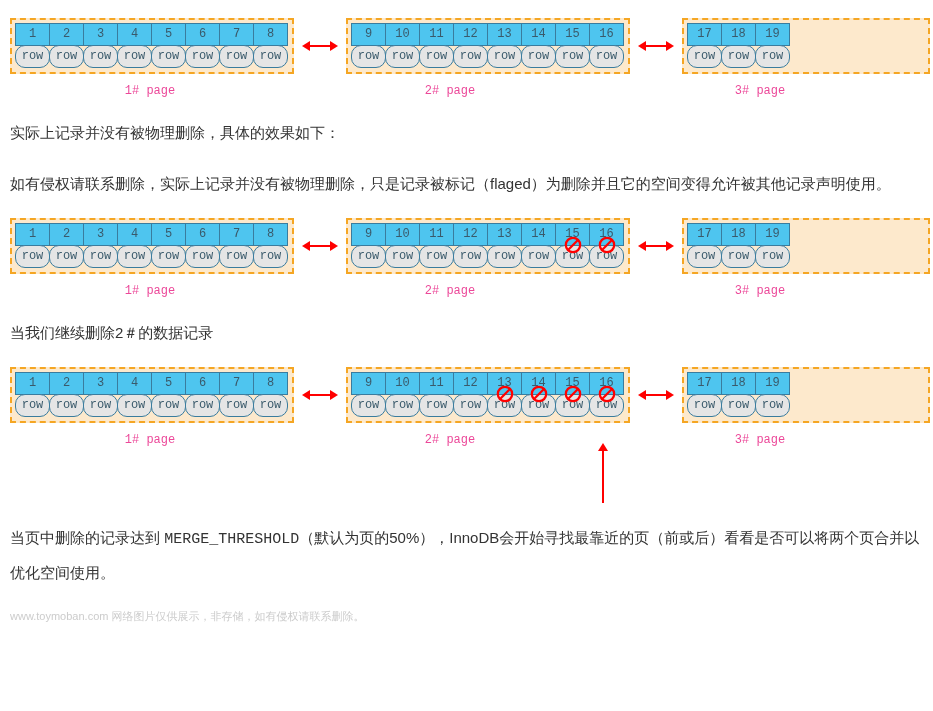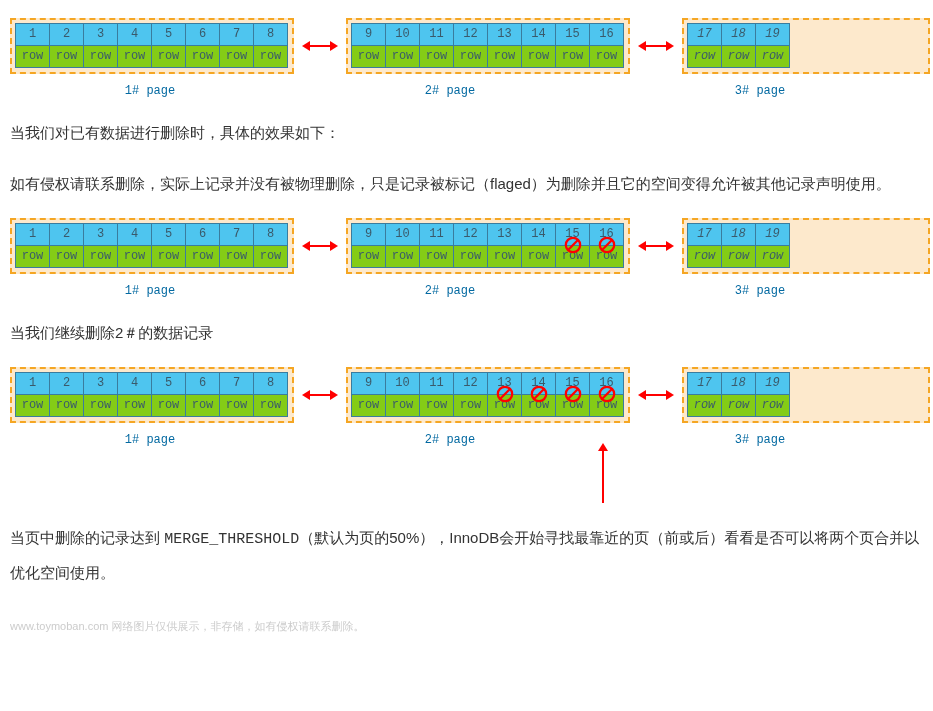--- a/index.html
+++ b/index.html
@@ -22,48 +22,48 @@
     justify-content: flex-start;
     gap: 6px;
     margin-top: 8px;
   }
   .page-outer {
     border: 2px dashed #f5a623;
     background: #fde9cc;
     padding: 4px 4px 4px 4px;
     position: relative;
   }
-  .page-outer.with-empty { padding-right: 8px; display:flex;font-style:italic; }
+  .page-outer.with-empty { padding-right: 8px; display:flex; }
   .table-block { display: flex; flex-direction: column; }
   .header-row, .data-row { display: flex; }
   .cell {
     border: 1px solid #3a7c9e;
     width: 33px;
     height: 21px;
     line-height: 21px;
     text-align: center;
     font-size: 12px;
     margin-left: -1px;
     margin-top: -1px;
     font-family: "Courier New", monospace;
     color: #3a5a6b;
     position: relative;
   }
   .hcell { background: #4ec5ef; }
-  .dcell { background: #84cc16; }
+  .dcell { background: #e5e5e5; border-radius: 10px; }
   .empty-slot {
     background: #fde9cc;
     width: 130px;
     border: none;
   }
   .page-label {
     text-align: center;
     font-family: "Courier New", monospace;
     font-size: 12px;
-    color: #0369a1;
+    color: #ec4899;
     margin-top: 10px;
   }
   .labels-row {
     display: flex;
     justify-content: flex-start;
     margin-bottom: 18px;
   }
   .arrow-connector {
     display: flex;
     align-items: center;
@@ -82,21 +82,21 @@
   }
   .forbidden-row .forbidden { top: 10px; }
   .vert-arrow {
     display: flex;
     justify-content: center;
     margin-top: -4px;
   }
   .watermark {
     font-size: 11px;
     color: #ccc;
-    margin-top: 30px;
+    margin-top: 20px;
   }
 </style>
 </head>
 <body>
 
 <div class="diagram-row">
   <div class="page-outer">
     <div class="table-block">
       <div class="header-row">
         <div class="cell hcell">1</div>
@@ -177,21 +177,21 @@
     </div>
     <div class="empty-slot"></div>
   </div>
 </div>
 <div class="labels-row">
   <div class="page-label" style="width:280px">1# page</div>
   <div class="page-label" style="width:320px">2# page</div>
   <div class="page-label" style="width:300px">3# page</div>
 </div>
 
-<p>当我们对已有数据进行删除时，具体的效果如下：</p>
+<p>实际上记录并没有被物理删除，具体的效果如下：</p>
 <p>如有侵权请联系删除，实际上记录并没有被物理删除，只是记录被标记（flaged）为删除并且它的空间变得允许被其他记录声明使用。</p>
 
 <div class="diagram-row">
   <div class="page-outer">
     <div class="table-block">
       <div class="header-row">
         <div class="cell hcell">1</div>
         <div class="cell hcell">2</div>
         <div class="cell hcell">3</div>
         <div class="cell hcell">4</div>

